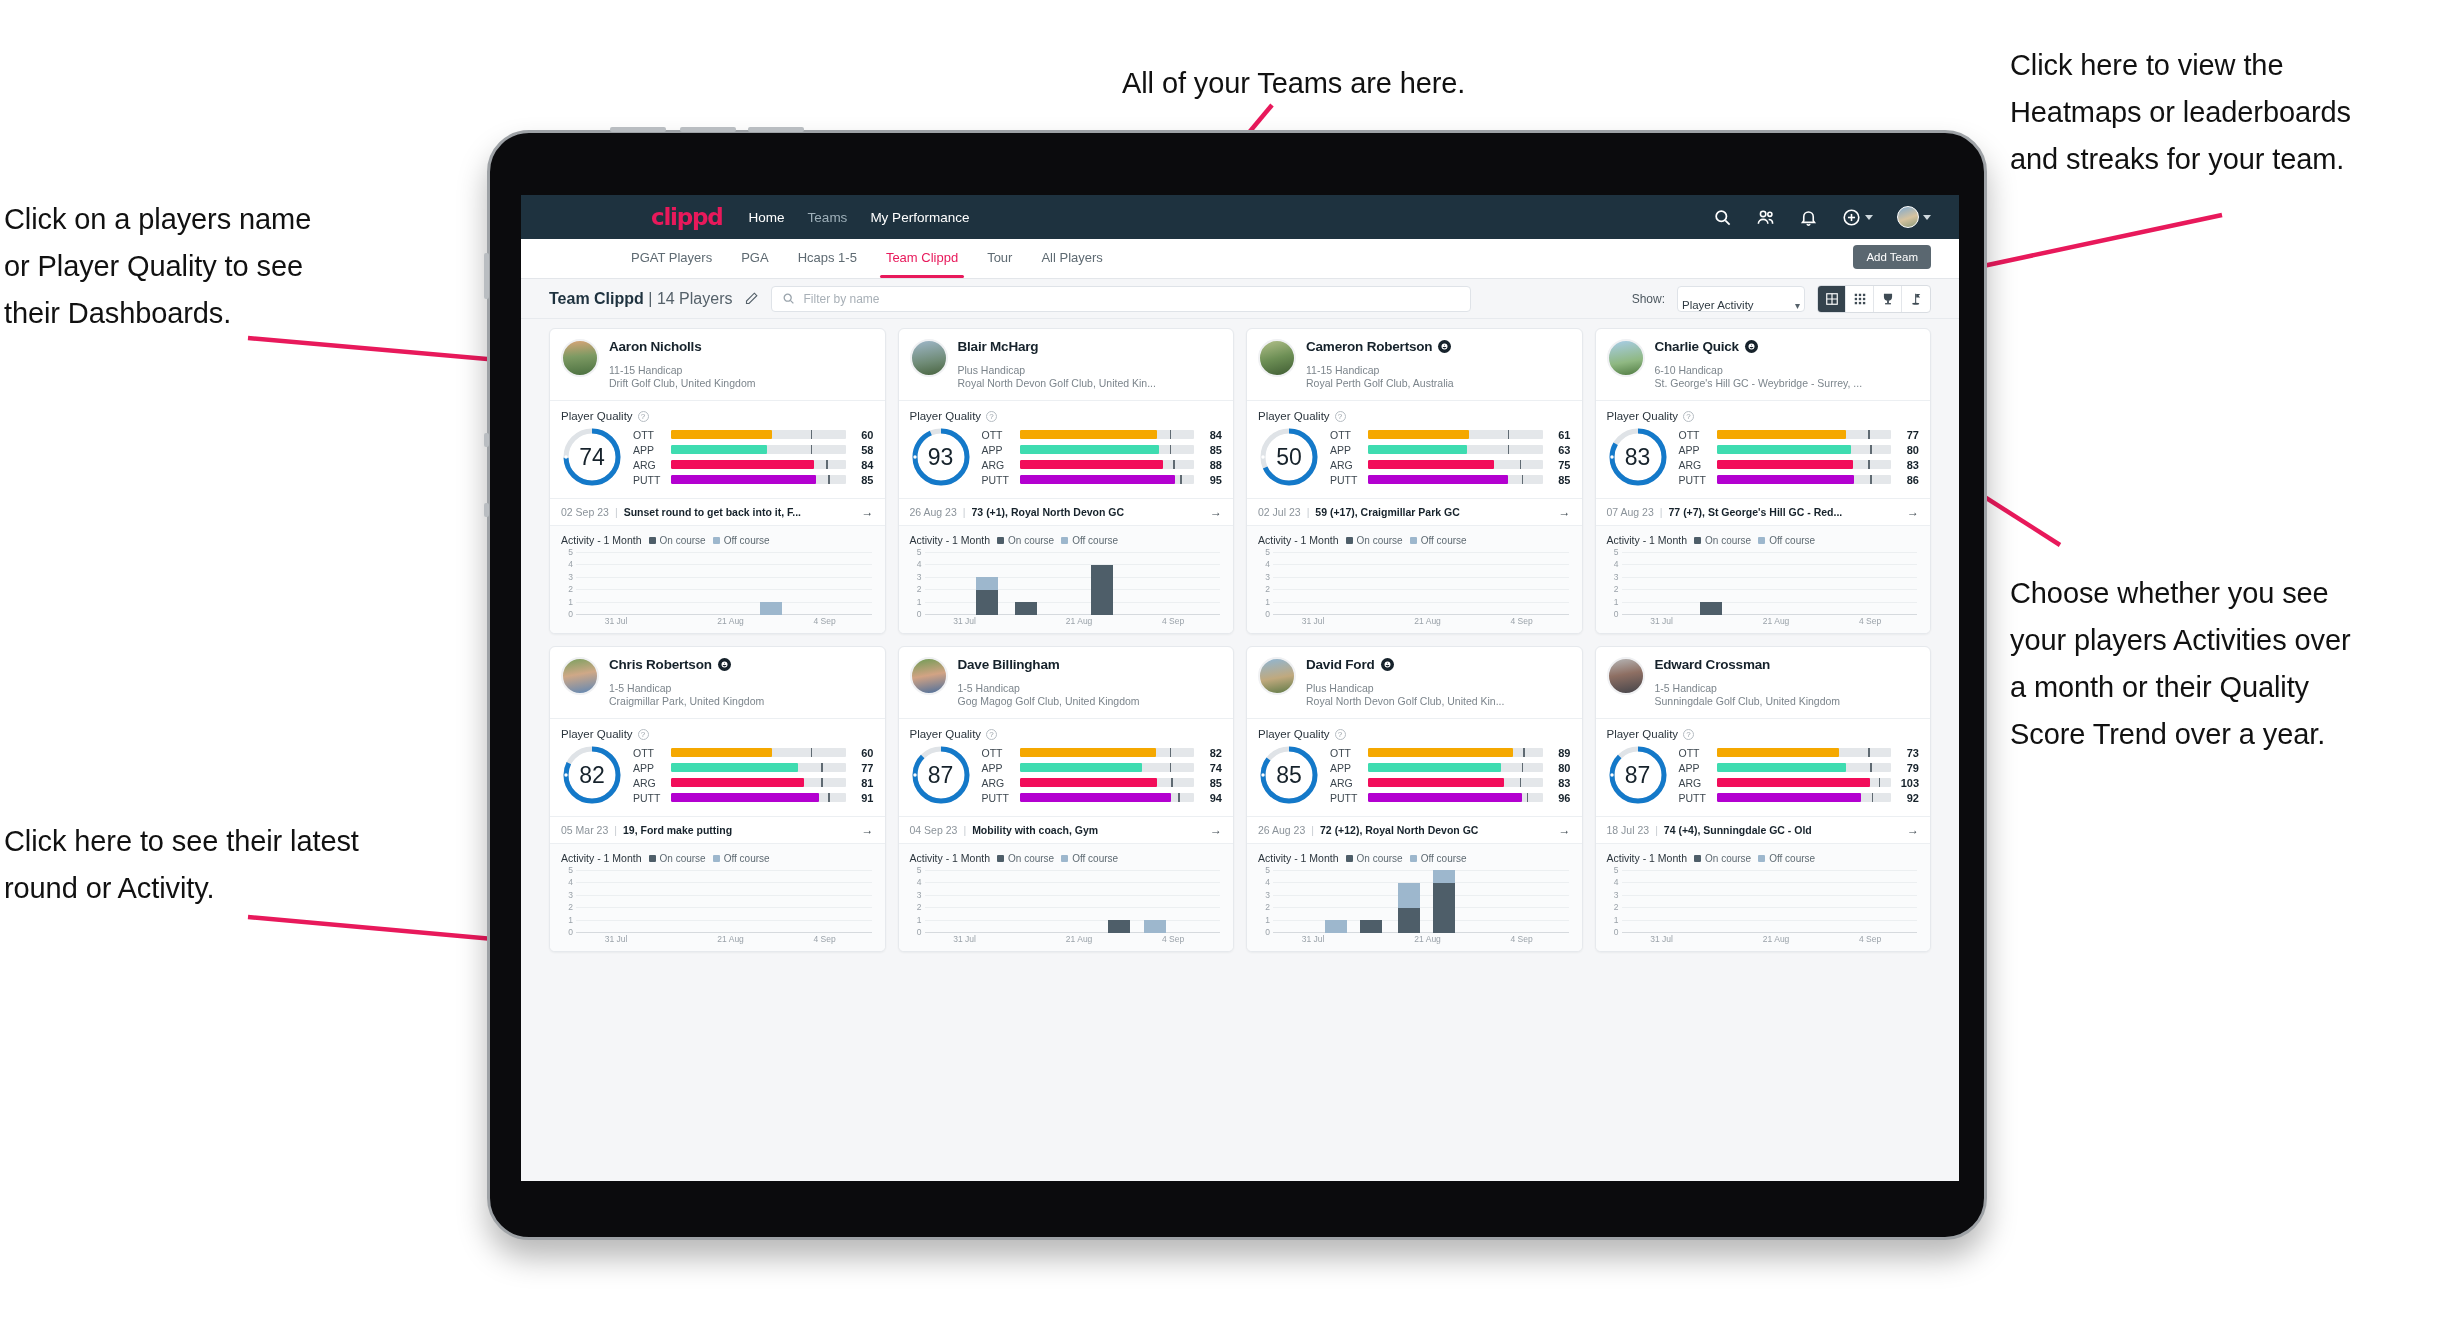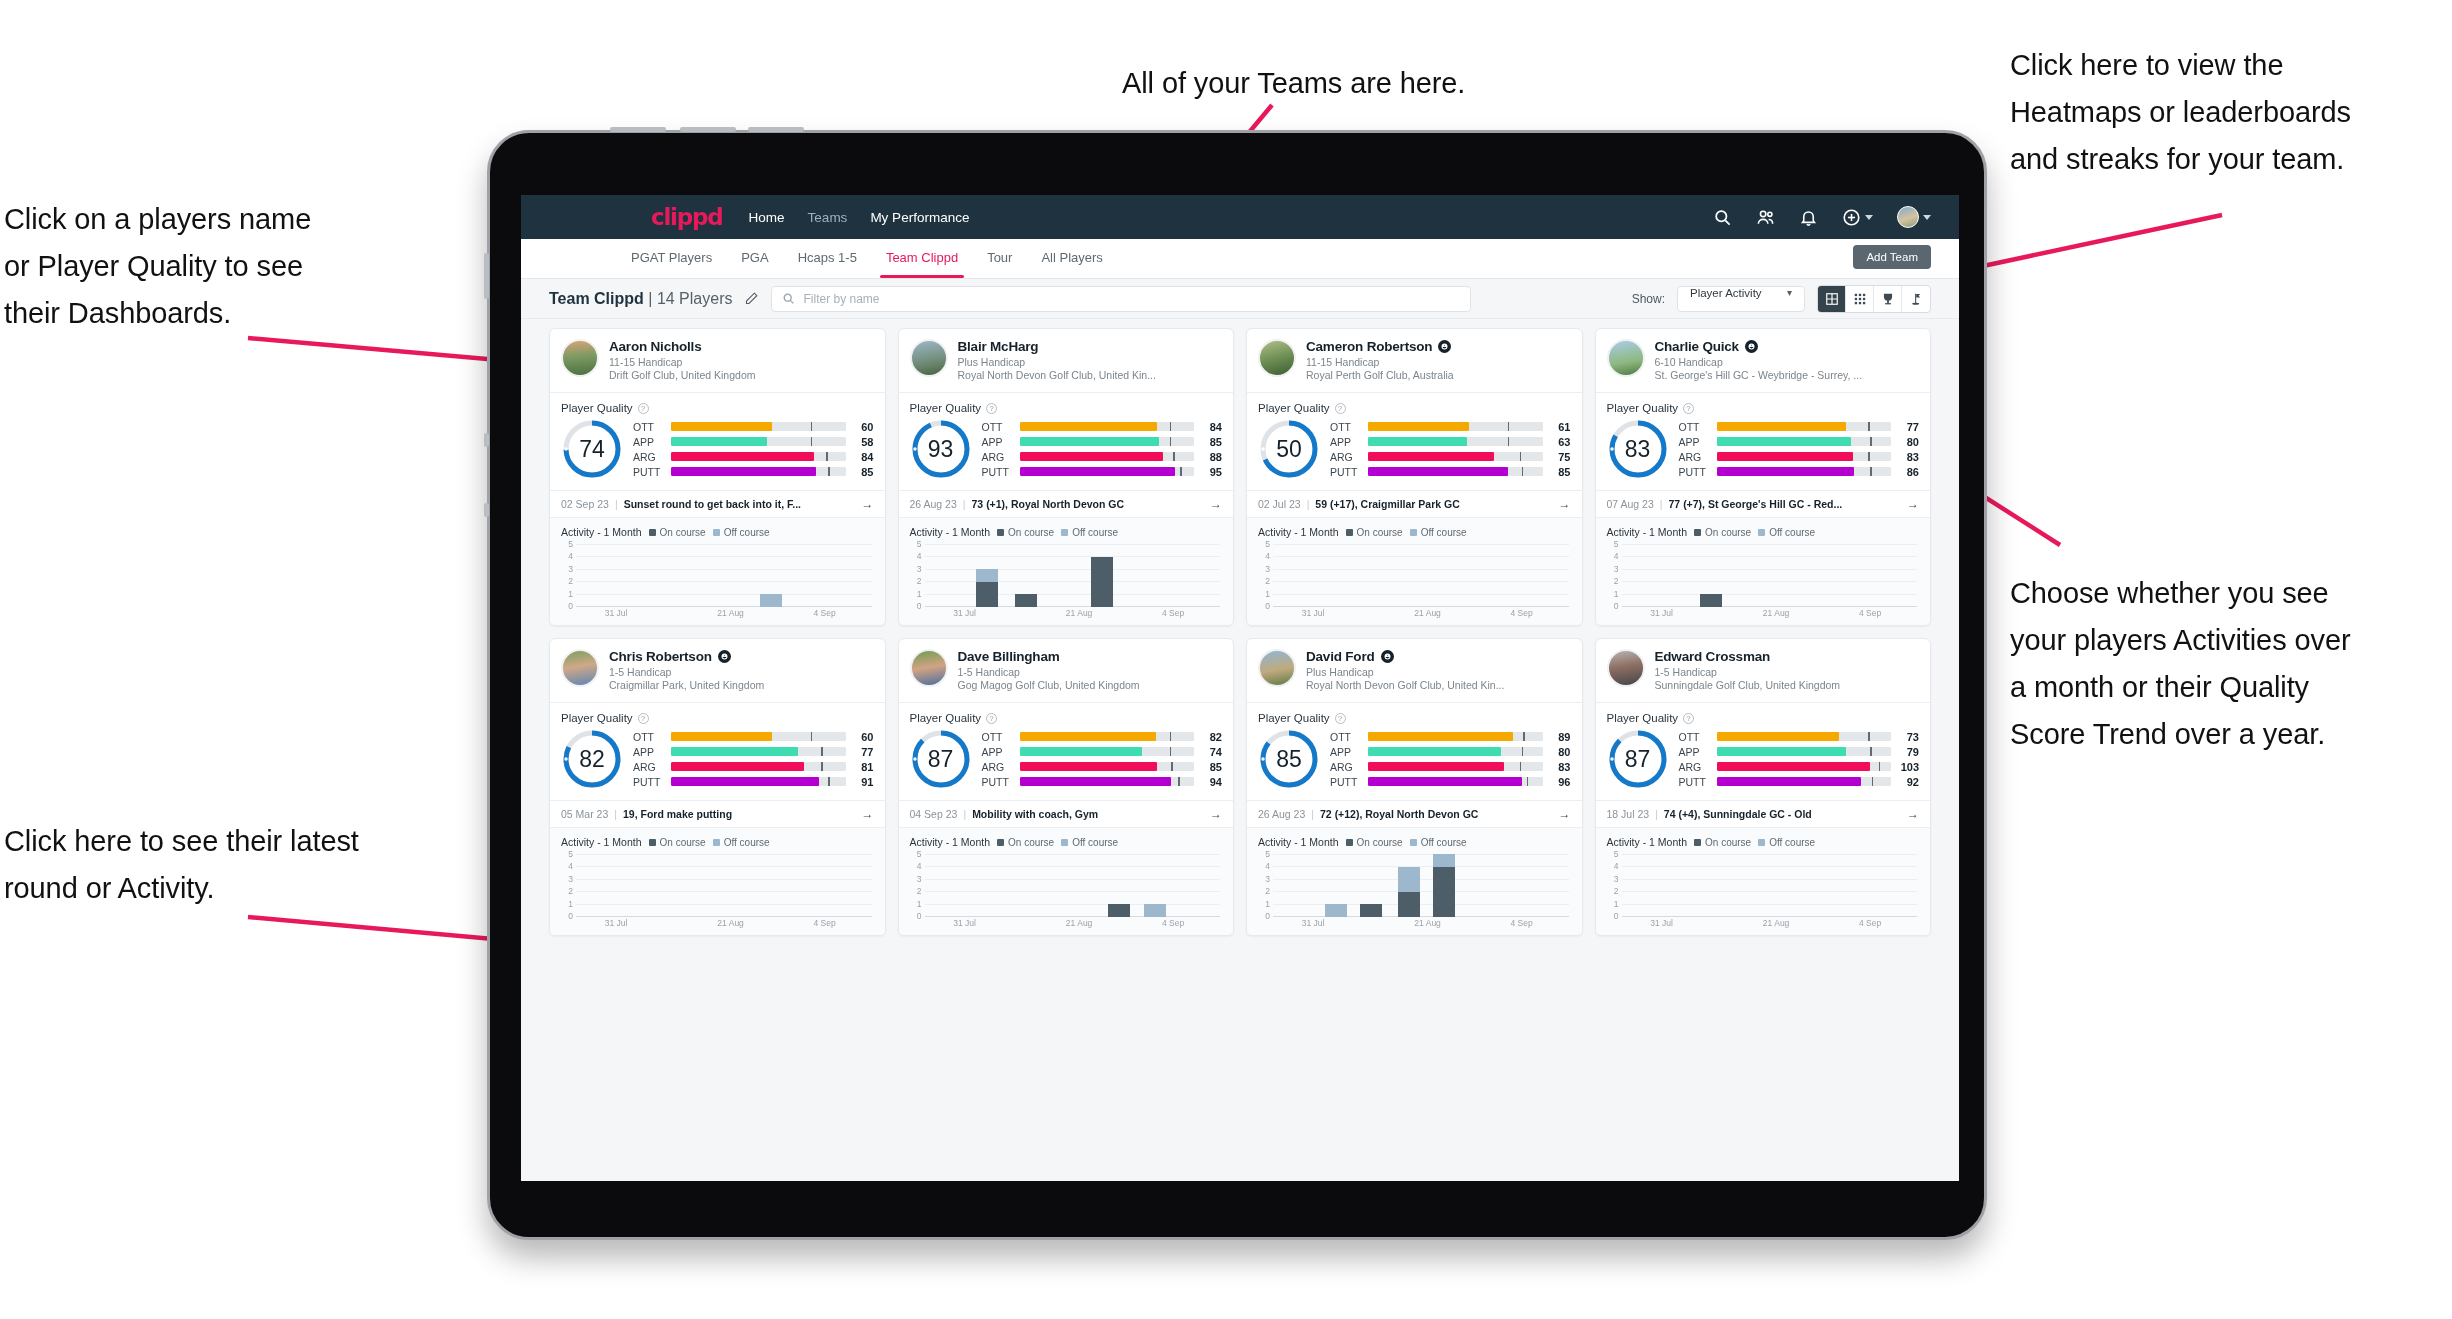--- a/index.html
+++ b/index.html
@@ -110,21 +110,21 @@
     flex: 1; height: 26px; background: #ffffff; border: 1px solid #dfe3e8;
     border-radius: 4px; display: flex; align-items: center; gap: 8px; padding: 0 10px;
     max-width: 700px;
   }
   .search-icon { width: 13px; height: 13px; color: #9aa4ac; }
   .search-icon svg { width: 100%; height: 100%; display: block; }
   .search-ph { font-size: 12px; color: #a8b0b7; }
   .show-label { font-size: 12px; color: #4d5860; margin-left: auto; }
   .select-ctl {
     width: 128px; height: 26px; background: #ffffff; border: 1px solid #dfe3e8;
-    border-radius: 4px; display: flex; align-items: flex-start; padding: 0 12px;
+    border-radius: 4px; display: flex; align-items: flex-end; padding: 0 4px;
     font-size: 11.5px; color: #2f3a42;
   }
   .select-caret { margin-left: auto; font-size: 10px; color: #55616a; }
   .viewtoggle { display: flex; border: 1px solid #d9dde2; border-radius: 4px; overflow: hidden; background:#fff; }
   .vt-btn {
     width: 28px; height: 26px; display: flex; align-items: center; justify-content: center;
     border-right: 1px solid #e3e6ea; color: #3f4b54;
   }
   .vt-btn:last-child { border-right: none; }
   .vt-btn.active { background: #35434d; color: #ffffff; }
@@ -152,21 +152,21 @@
   .av5 { background: linear-gradient(170deg,#6f9c55 0%,#d2a384 48%,#4a6e9c 100%); }
   .av6 { background: linear-gradient(170deg,#8fb6d4 0%,#c0a97e 55%,#5f7a47 100%); }
   .av7 { background: linear-gradient(170deg,#b6b6b6 0%,#8e6f63 45%,#44444a 100%); }
   .pname-row { display: flex; align-items: center; gap: 6px; }
   .pname { font-size: 13.5px; font-weight: 700; color: #16222b; letter-spacing: -0.2px; }
   .verified {
     width: 13px; height: 13px; border-radius: 50%; background: #16222b;
     display: flex; align-items: center; justify-content: center; flex: none;
   }
   .verified svg { width: 9px; height: 9px; color: #ffffff; }
-  .phandicap { font-size: 10.5px; color: #7c858c; margin-top: 2px; }
+  .phandicap { font-size: 10.5px; color: #7c858c; margin-top: 10px; }
   .pclub { font-size: 10.5px; color: #7c858c; margin-top: 1px; white-space: nowrap; overflow: hidden; text-overflow: ellipsis; max-width: 225px;}
 
   .pq-section { border-top: 1px solid #eceff2; padding: 9px 11px 10px 11px; }
   .pq-title-row { display: flex; align-items: center; gap: 5px; margin-bottom: 4px; }
   .pq-title { font-size: 11.5px; color: #2b353d; }
   .help-icon {
     width: 11px; height: 11px; border-radius: 50%; border: 1px solid #b6bdc3;
     color: #9aa2a9; font-size: 8px; display: flex; align-items: center; justify-content: center;
   }
   .pq-body { display: flex; align-items: center; gap: 10px; }

